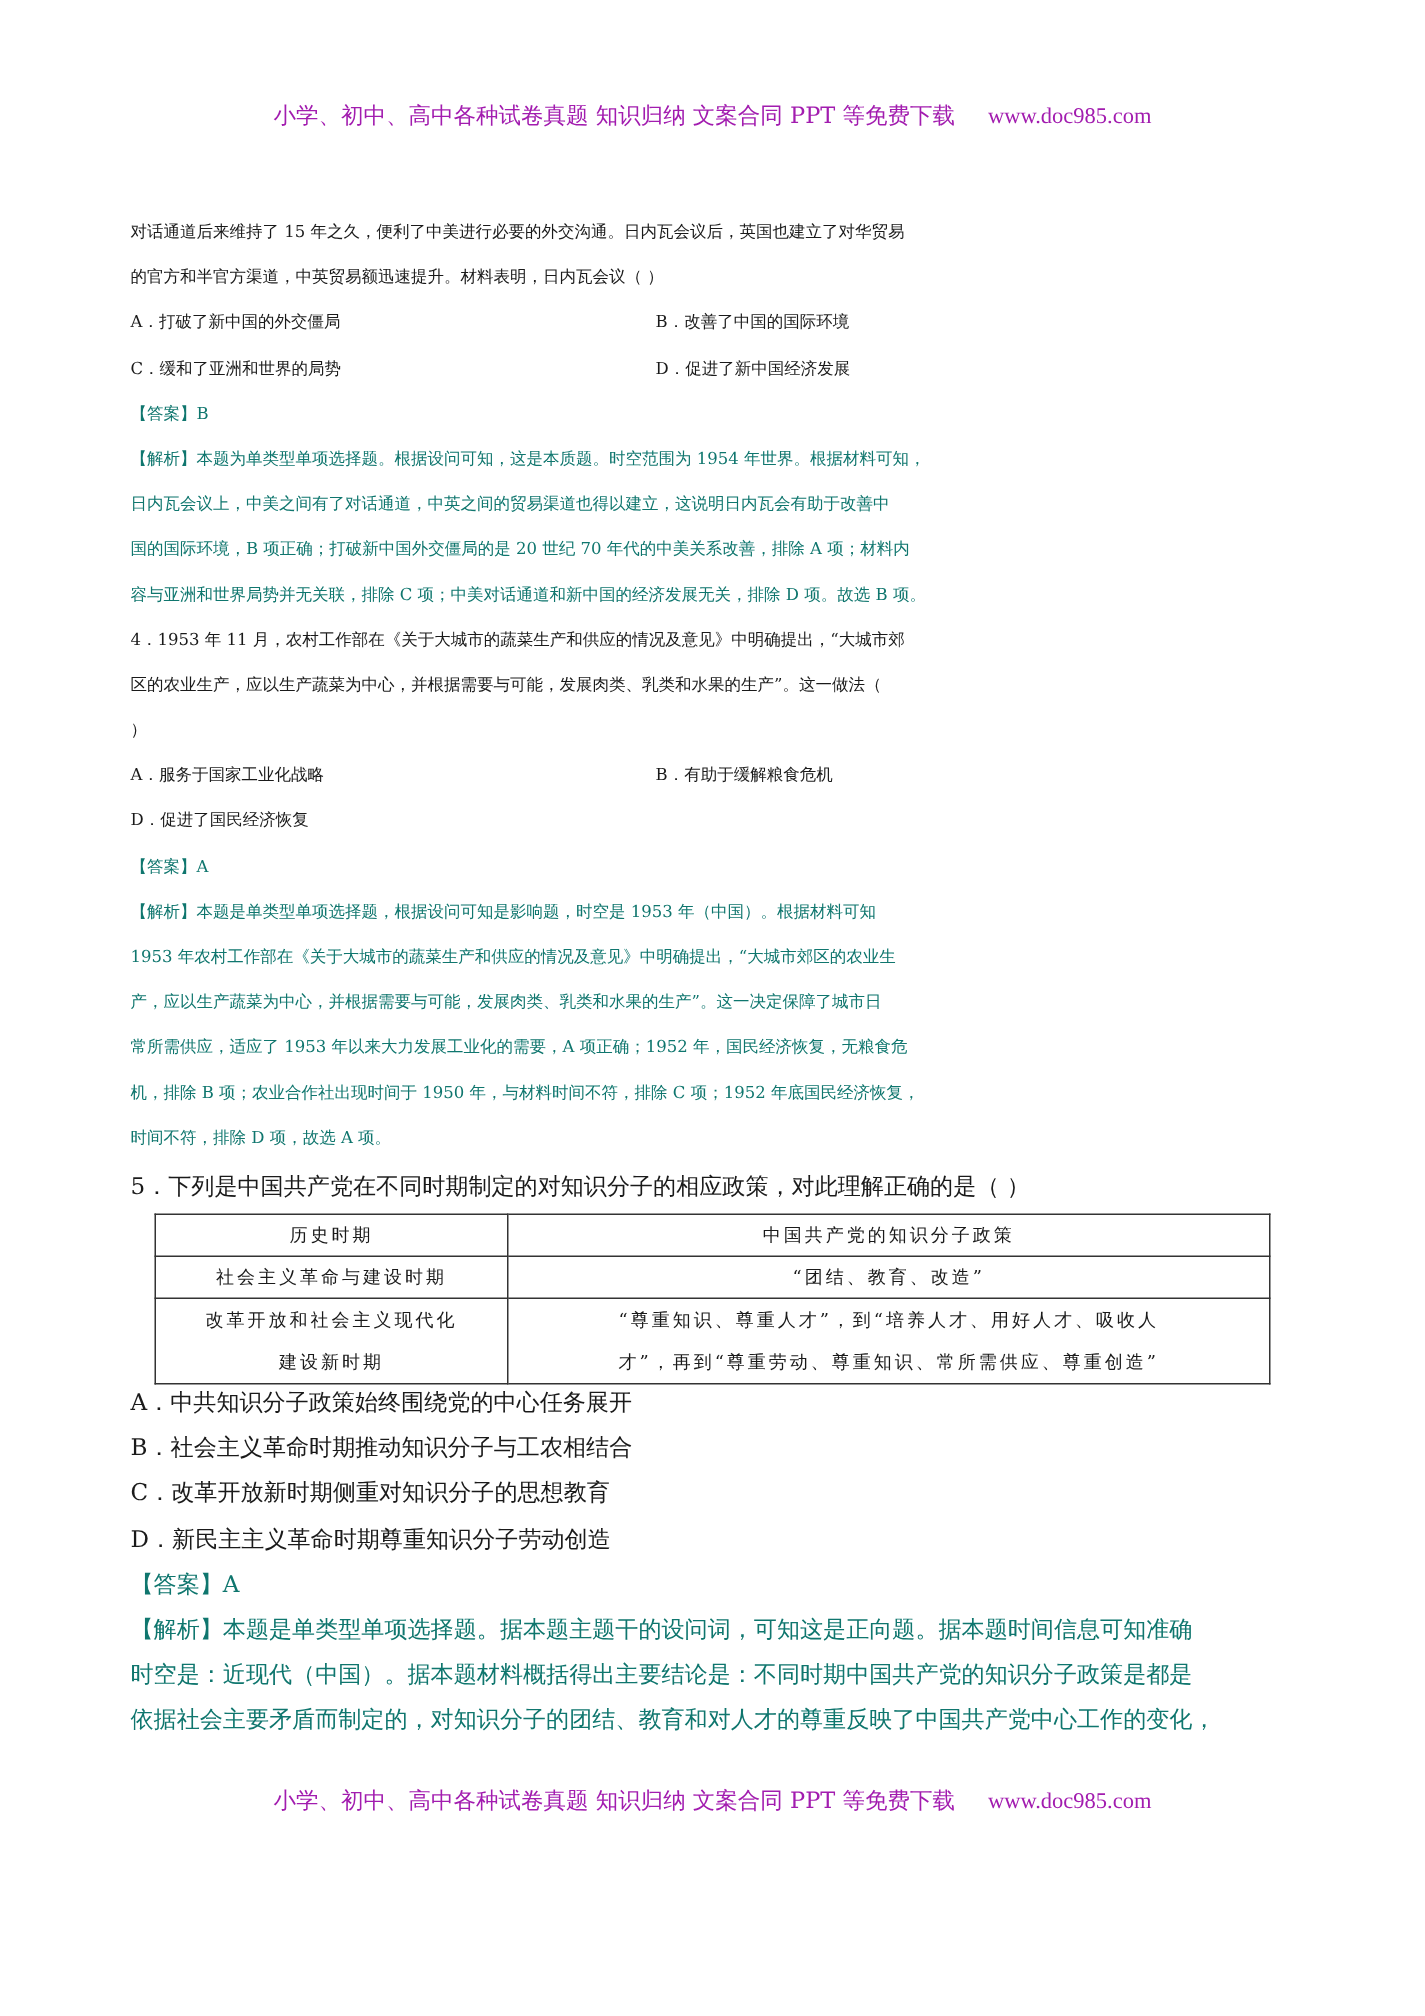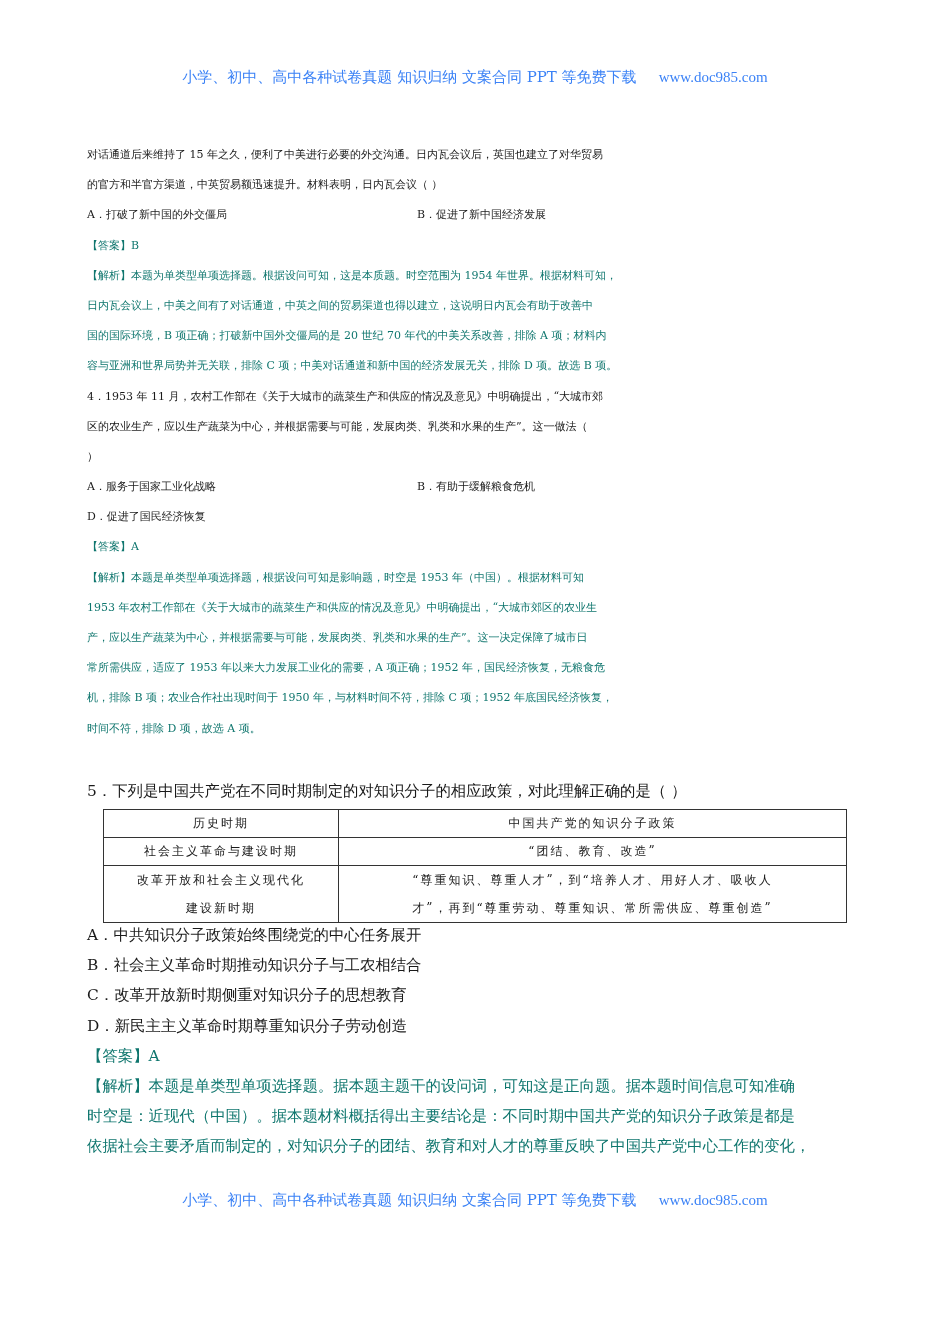--- a/index.html
+++ b/index.html
@@ -14,21 +14,21 @@
       overflow: hidden;
       font-family: "DejaVu Serif", "Liberation Serif", serif;
       color: #1a1a1a;
     }
     .page-header, .page-footer {
       position: absolute;
       left: 0;
       width: 950px;
       text-align: center;
       font-size: 15px;
-      color: #3b82f6;
+      color: #a21caf;
       white-space: nowrap;
       letter-spacing: 0px;
     }
     .page-header { top: 68px; }
     .page-footer { top: 1191px; }
     .page-header .url, .page-footer .url {
       margin-left: 22px;
       font-family: "Liberation Serif", serif;
     }
     .content {
@@ -42,20 +42,21 @@
     .line {
       display: block;
       white-space: nowrap;
       height: 30.2px;
     }
     .red { color: #0f766e; }
     .opts {
       display: flex;
       height: 30.2px;
       white-space: nowrap;
+      gap: 20px;
     }
     .opts .opt { width: 330px; }
     .opt-full { display: block; height: 30.2px; white-space: nowrap; }
     table.policy {
       position: absolute;
       left: 103px;
       top: 809px;
       width: 744px;
       border-collapse: collapse;
       font-size: 12px;
@@ -97,21 +98,25 @@
   <span>小学、初中、高中各种试卷真题  知识归纳  文案合同  PPT 等免费下载</span><span class="url">www.doc985.com</span>
 </div>
 
 <div class="content">
 
   <div>
     <span class="line">对话通道后来维持了 15 年之久，便利了中美进行必要的外交沟通。日内瓦会议后，英国也建立了对华贸易</span>
     <span class="line">的官方和半官方渠道，中英贸易额迅速提升。材料表明，日内瓦会议（    ）</span>
     <div class="opts">
       <span class="opt">A．打破了新中国的外交僵局</span>
-      <span class="opt">B．促进了新中国经济发展</span>
+      <span class="opt">B．改善了中国的国际环境</span>
+    </div>
+    <div class="opts">
+      <span class="opt">C．缓和了亚洲和世界的局势</span>
+      <span class="opt">D．促进了新中国经济发展</span>
     </div>
     <span class="line red">【答案】B</span>
     <span class="line red">【解析】本题为单类型单项选择题。根据设问可知，这是本质题。时空范围为 1954 年世界。根据材料可知，</span>
     <span class="line red">日内瓦会议上，中美之间有了对话通道，中英之间的贸易渠道也得以建立，这说明日内瓦会有助于改善中</span>
     <span class="line red">国的国际环境，B 项正确；打破新中国外交僵局的是 20 世纪 70 年代的中美关系改善，排除 A 项；材料内</span>
     <span class="line red">容与亚洲和世界局势并无关联，排除 C 项；中美对话通道和新中国的经济发展无关，排除 D 项。故选 B 项。</span>
   </div>
 
   <div>
     <span class="line">4．1953 年 11 月，农村工作部在《关于大城市的蔬菜生产和供应的情况及意见》中明确提出，“大城市郊</span>

